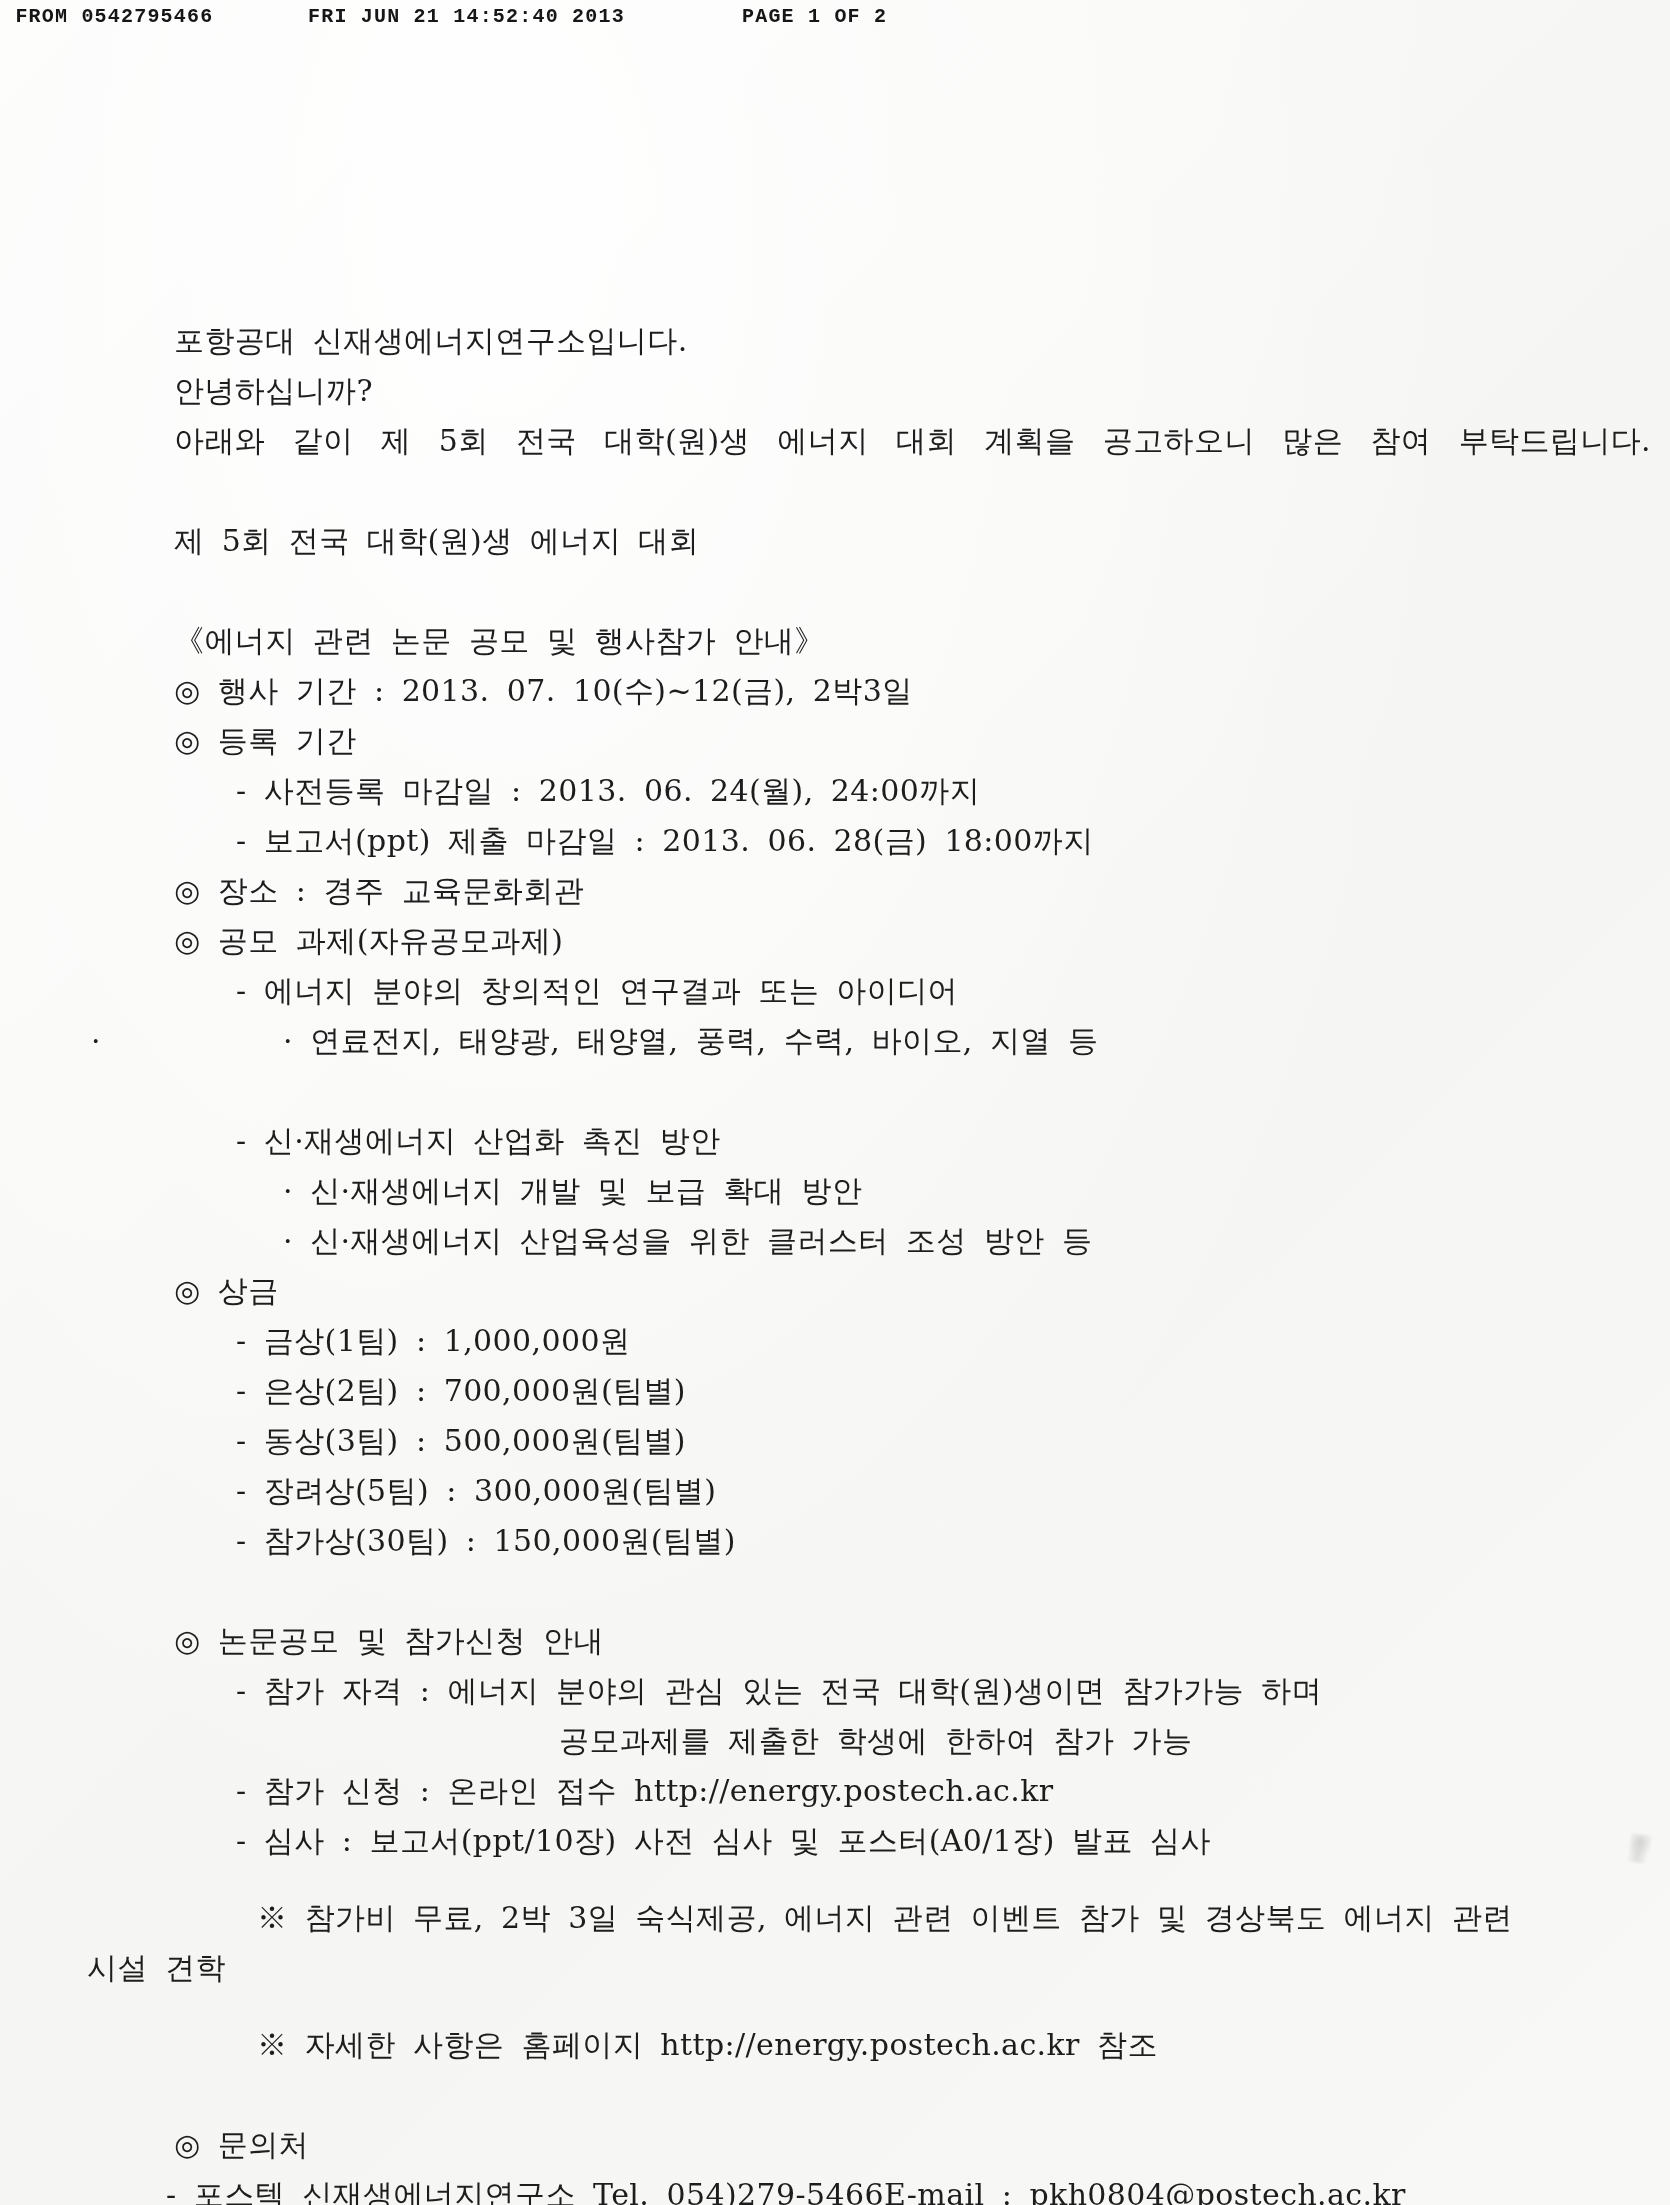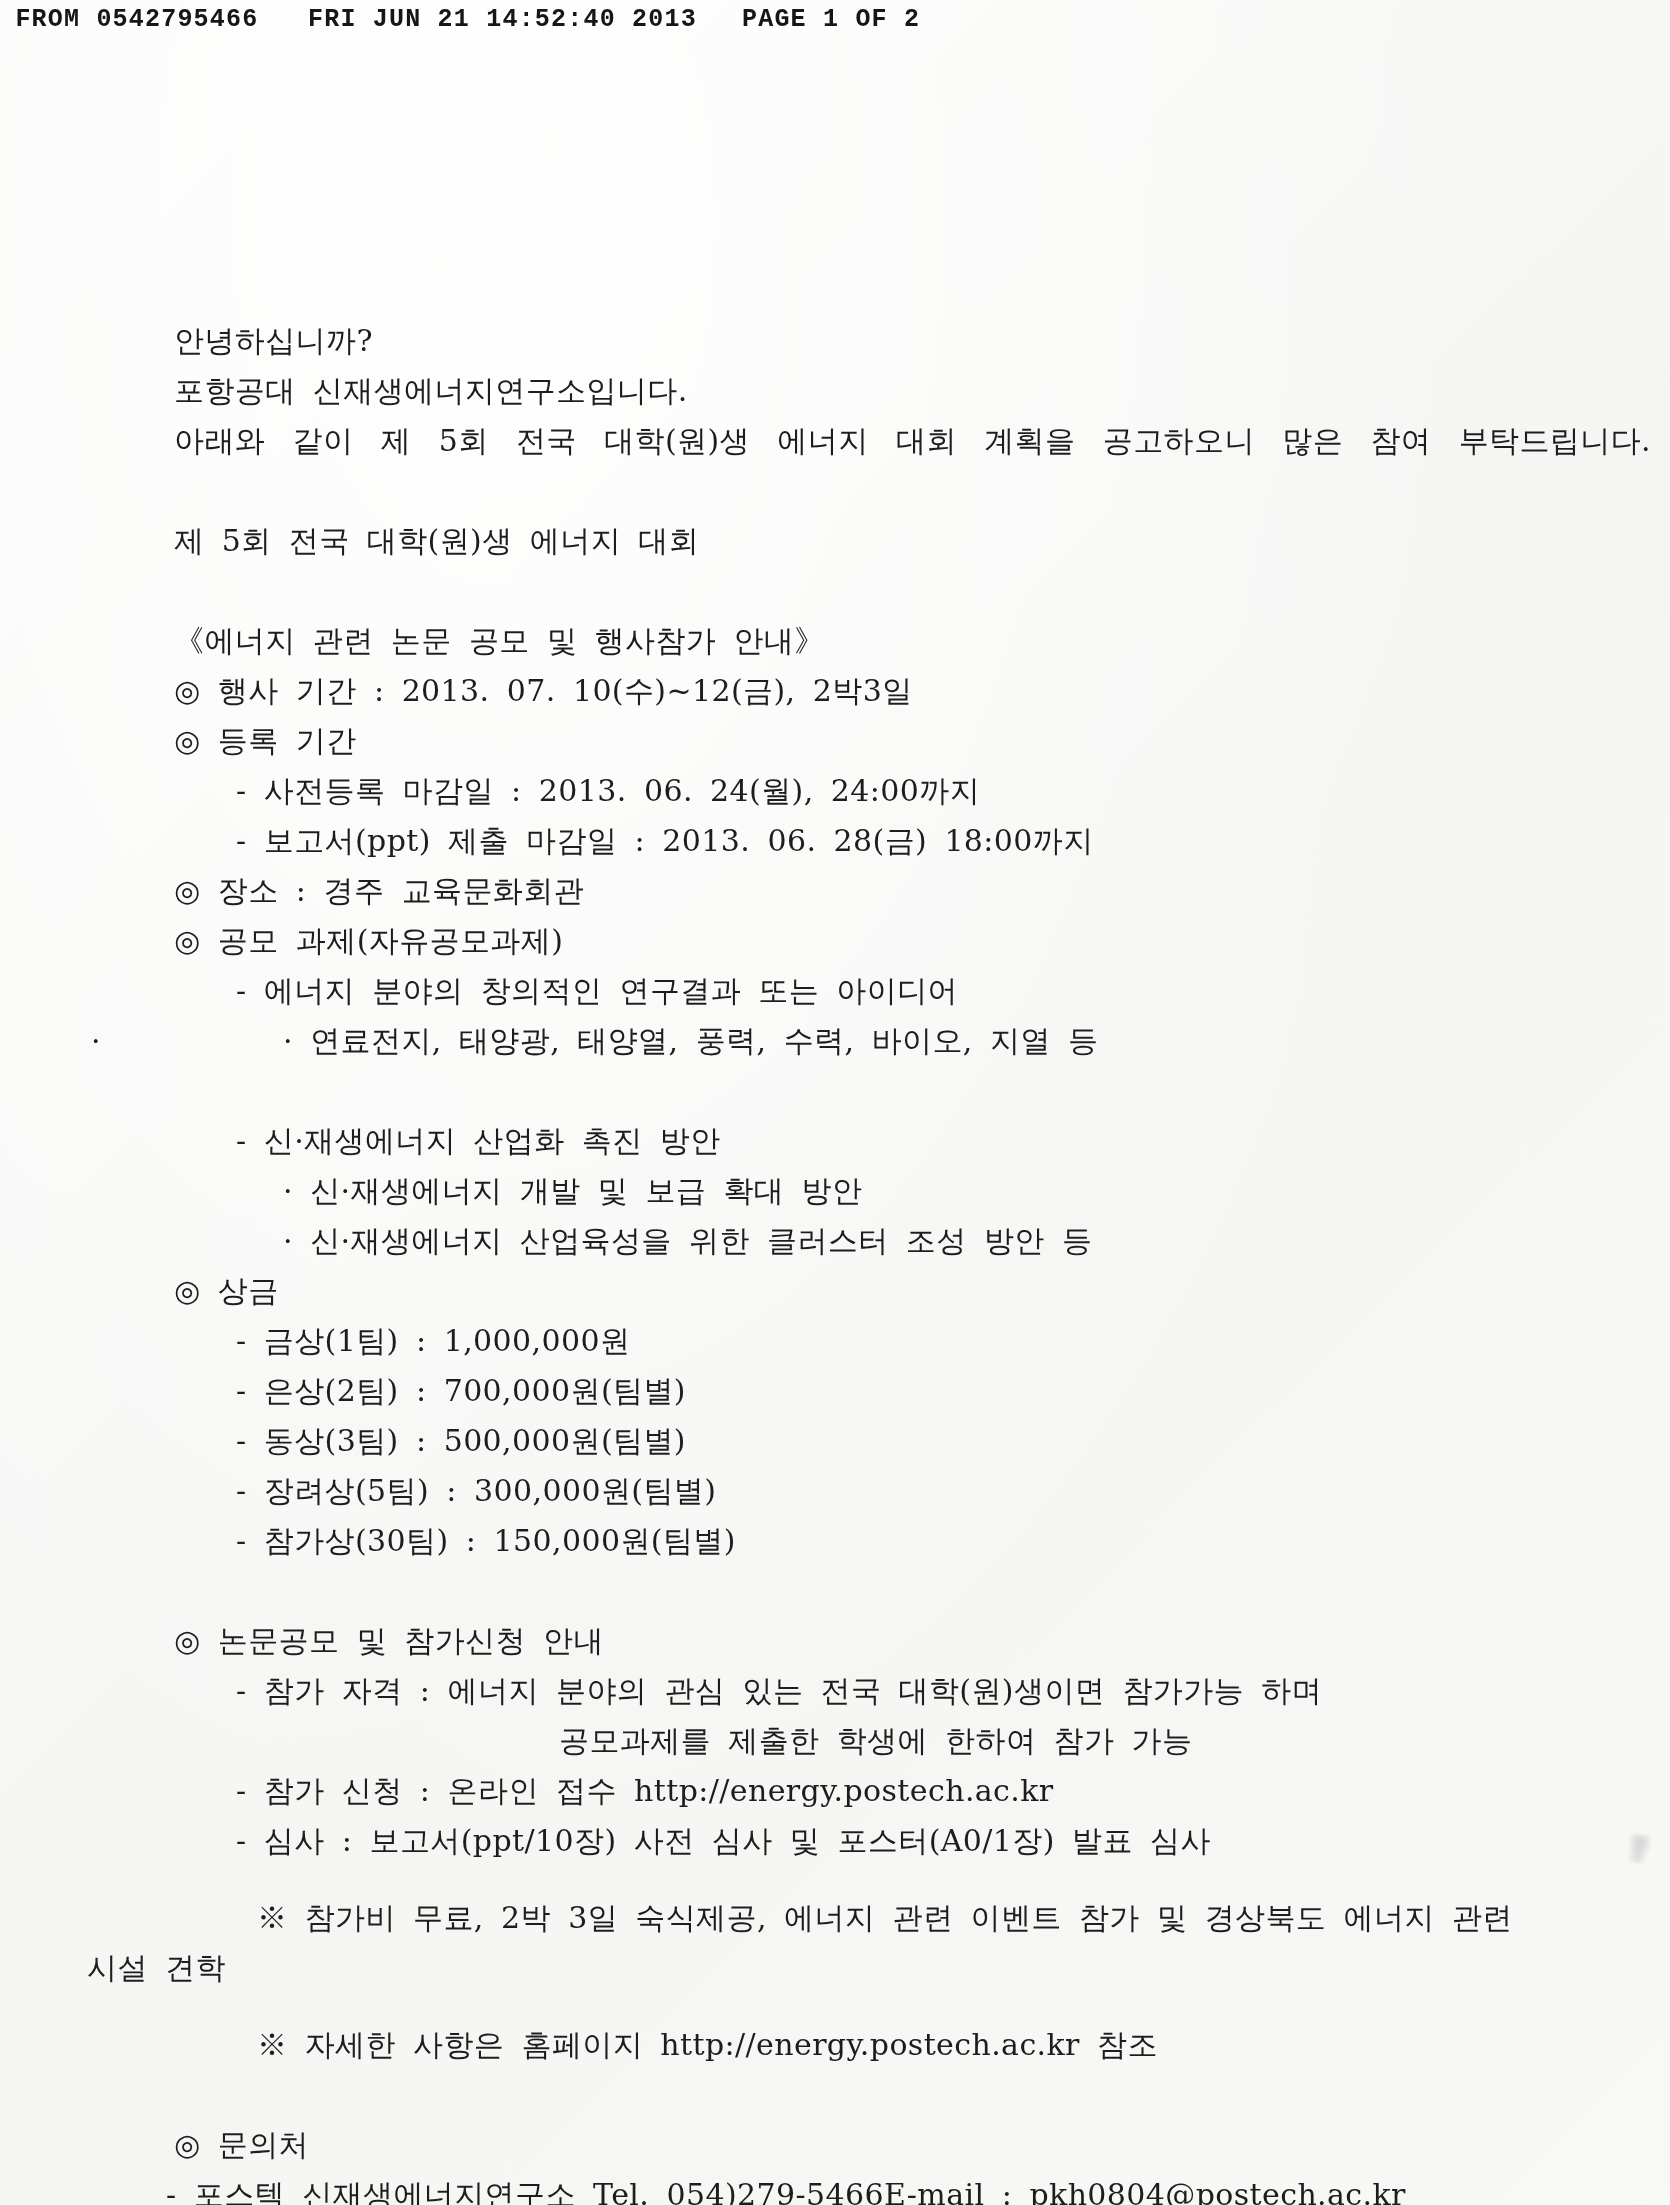--- a/index.html
+++ b/index.html
@@ -12,21 +12,21 @@
     position:relative; width:1671px; height:2205px; overflow:hidden;
     background:
       radial-gradient(ellipse at 30% 10%, rgba(255,255,255,0.9), rgba(255,255,255,0) 60%),
       linear-gradient(135deg,#fbfbfa 0%,#f5f5f3 55%,#f8f8f6 100%);
     color:#1c1c1c;
   }
   
   .fax-header {
     position:absolute; top:4.9px; left:0; width:100%; height:36px;
     font-family:"Liberation Mono","DejaVu Sans Mono",monospace;
-    font-size:25px; font-weight:bold; letter-spacing:1.2px; color:#161616;
+    font-size:20px; font-weight:bold; letter-spacing:1.2px; color:#161616;
   }
   .fax-header .seg { position:absolute; top:0; white-space:nowrap; }
   .seg-from { left:15.4px; }
   .seg-datetime { left:308px; }
   .seg-page { left:742px; }
 
   
   .doc {
     position:absolute; top:316px; left:0; width:1671px;
     font-size:30px; line-height:50px; letter-spacing:0.4px; word-spacing:7.3px;
@@ -61,22 +61,22 @@
 
 <div class="page">
 
   <div class="fax-header">
     <span class="seg seg-from">FROM 0542795466</span>
     <span class="seg seg-datetime">FRI JUN 21 14:52:40 2013</span>
     <span class="seg seg-page">PAGE 1 OF 2</span>
   </div>
 
   <div class="doc">
+    <div class="line l0">포항공대 신재생에너지연구소입니다.</div>
     <div class="line l0">안녕하십니까?</div>
-    <div class="line l0">포항공대 신재생에너지연구소입니다.</div>
     <div class="line justify">아래와 같이 제 5회 전국 대학(원)생 에너지 대회 계획을 공고하오니 많은 참여 부탁드립니다.</div>
     <div class="line blank"></div>
     <div class="line l0">제 5회 전국 대학(원)생 에너지 대회</div>
     <div class="line blank"></div>
     <div class="line l0">《에너지 관련 논문 공모 및 행사참가 안내》</div>
     <div class="line l0">◎ 행사 기간 : 2013. 07. 10(수)~12(금), 2박3일</div>
     <div class="line l0">◎ 등록 기간</div>
     <div class="line l1">- 사전등록 마감일 : 2013. 06. 24(월), 24:00까지</div>
     <div class="line l1">- 보고서(ppt) 제출 마감일 : 2013. 06. 28(금) 18:00까지</div>
     <div class="line l0">◎ 장소 : 경주 교육문화회관</div>

